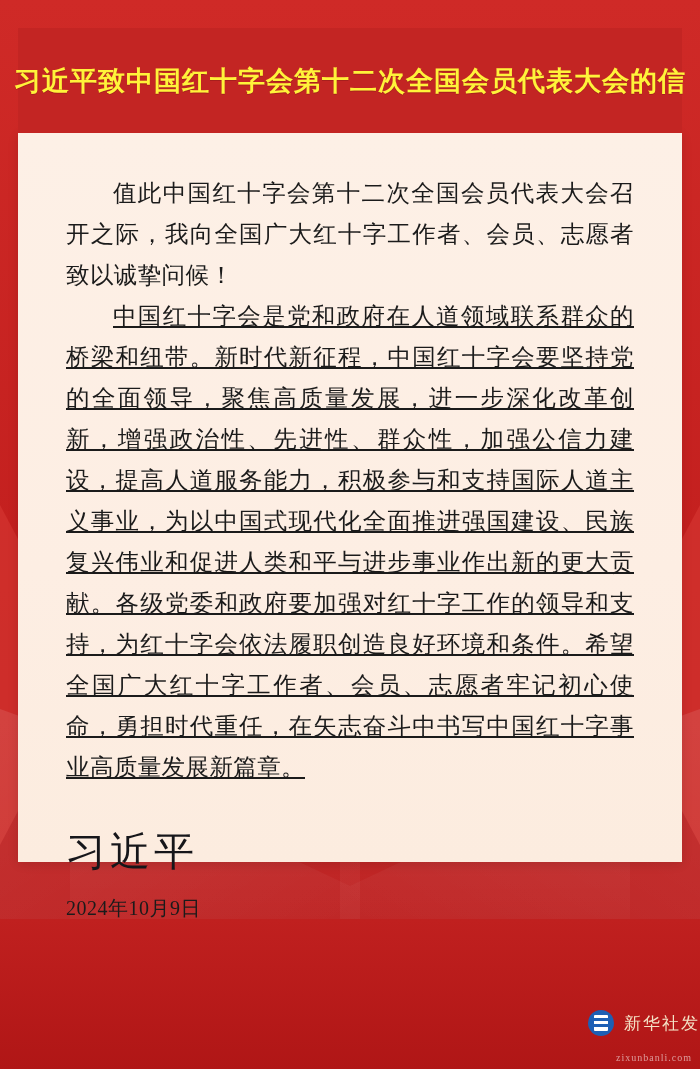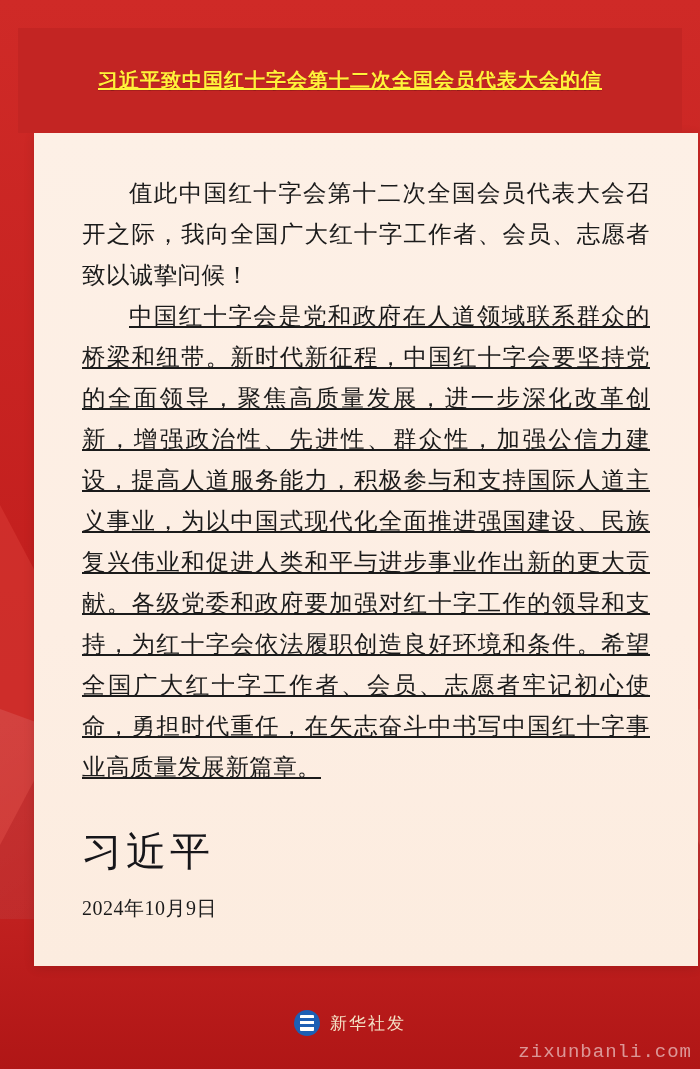--- a/index.html
+++ b/index.html
@@ -94,40 +94,38 @@
     background: #c32523;
     display: flex;
     align-items: center;
     justify-content: center;
     z-index: 5;
   }
   .title-text {
     color: #fff33a;
     font-family: "Liberation Serif", "DejaVu Serif", serif;
     font-weight: bold;
-    font-size: 20px;
+    font-size: 27px;
     letter-spacing: 1px;
     white-space: nowrap;
     text-shadow: 0 1px 0 rgba(0,0,0,.15);
-    text-decoration: underline;
   }
 
   
   .letter {
     position: absolute;
     left: 18px;
     top: 133px;
     width: 664px;
-    height: 833px;
+    height: 729px;
     background: linear-gradient(180deg, #fdf0e6 0%, #fdeee3 60%, #fcecdf 100%);
     box-shadow: 0 2px 10px rgba(0,0,0,.12);
     z-index: 4;
     padding: 40px 48px 0 48px;
     box-sizing: border-box;
-    margin-left: 16px;
   }
   .para {
     color: #1b1b1b;
     font-size: 23.5px;
     line-height: 41px;
     text-align: justify;
     text-justify: inter-ideograph;
     text-indent: 2em;
     margin: 0;
     font-family: "Liberation Serif", "DejaVu Serif", serif;
@@ -156,21 +154,21 @@
   }
 
   
   .footer {
     position: absolute;
     left: 0; right: 0;
     bottom: 26px;
     height: 40px;
     display: flex;
     align-items: center;
-    justify-content: center;
+    justify-content: flex-end;
     gap: 10px;
     z-index: 6;
   }
   .xinhua-logo {
     width: 26px;
     height: 26px;
     border-radius: 50%;
     background: #1d5fb4;
     position: relative;
     display: inline-block;
@@ -187,22 +185,22 @@
   .footer-text {
     color: #f4e2c6;
     font-size: 17px;
     letter-spacing: 2px;
   }
   .watermark {
     position: absolute;
     right: 8px;
     bottom: 6px;
     color: rgba(255,255,255,.55);
-    font-family: Liberation Mono, monospace;
-    font-size: 19px;
+    font-family: Liberation Serif, serif;
+    font-size: 10px;
     letter-spacing: 1px;
     z-index: 7;
   }
 </style>
 </head>
 <body>
 
 <div class="poster">
   <div class="env-left"></div>
   <div class="env-right"></div>

